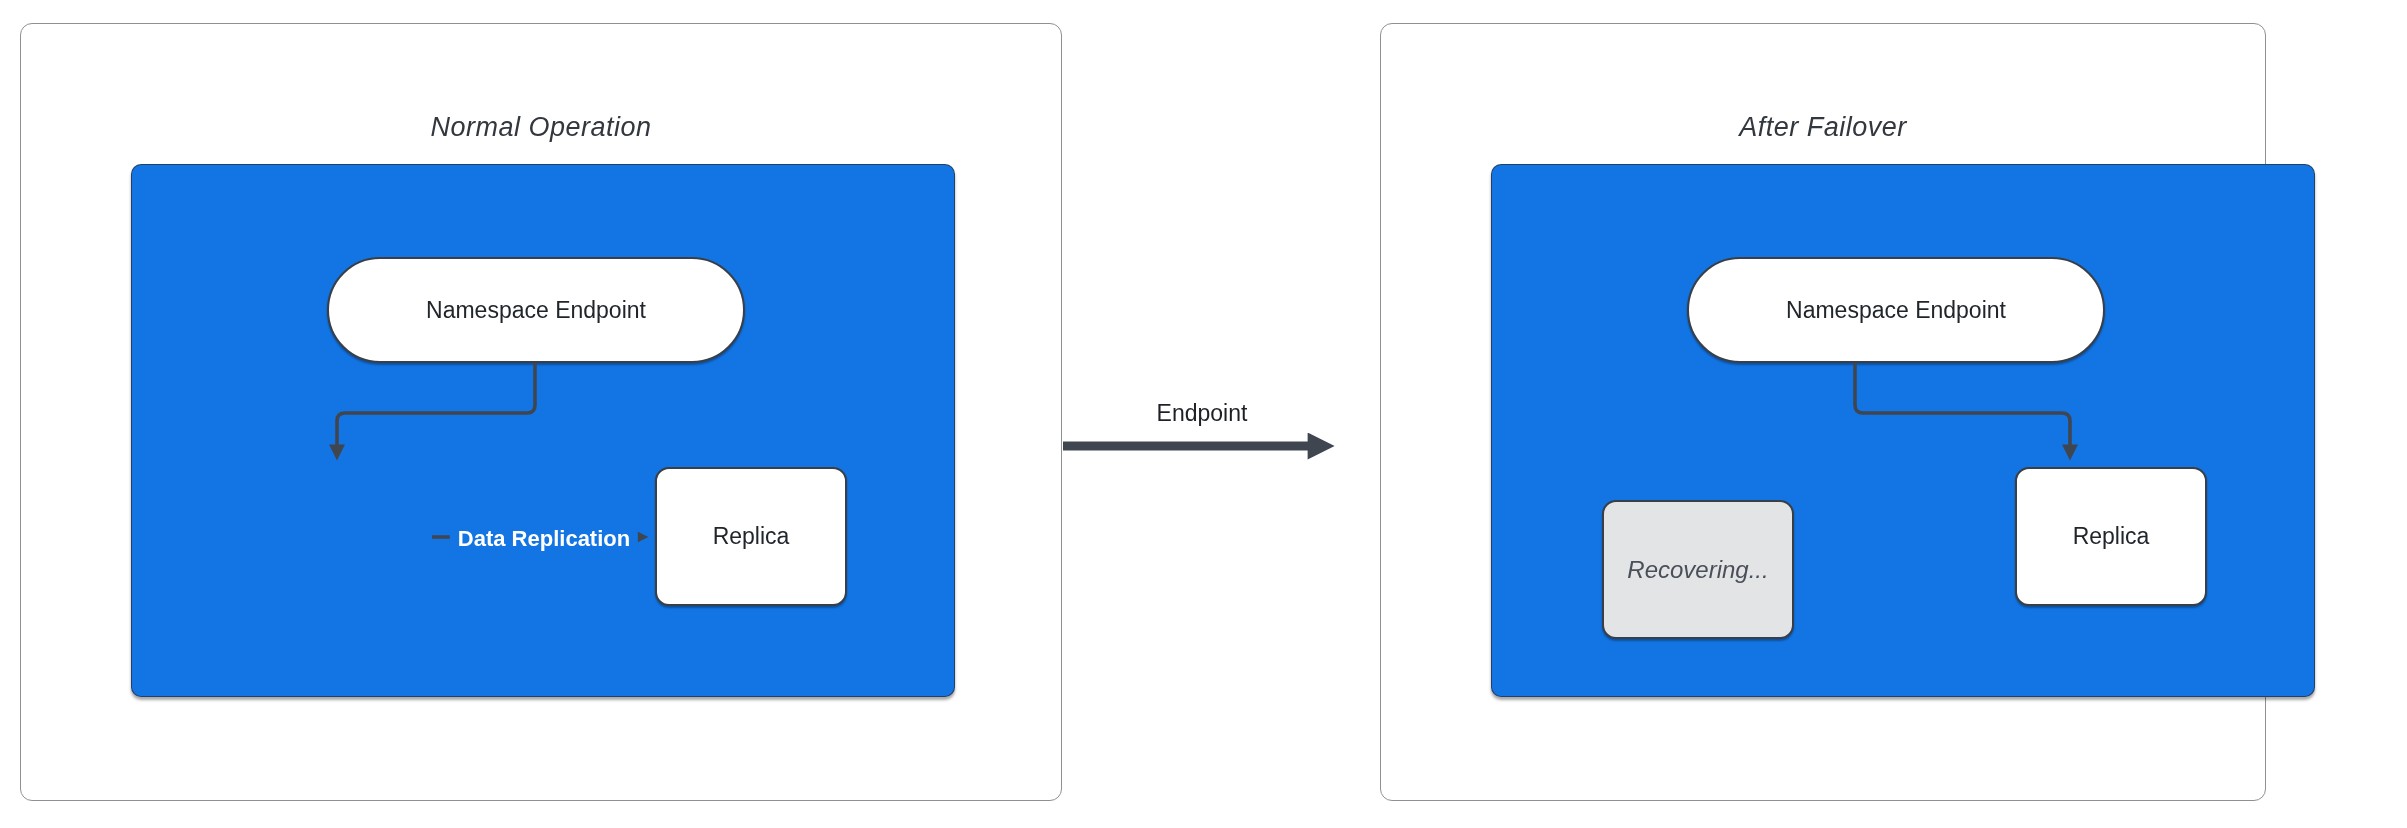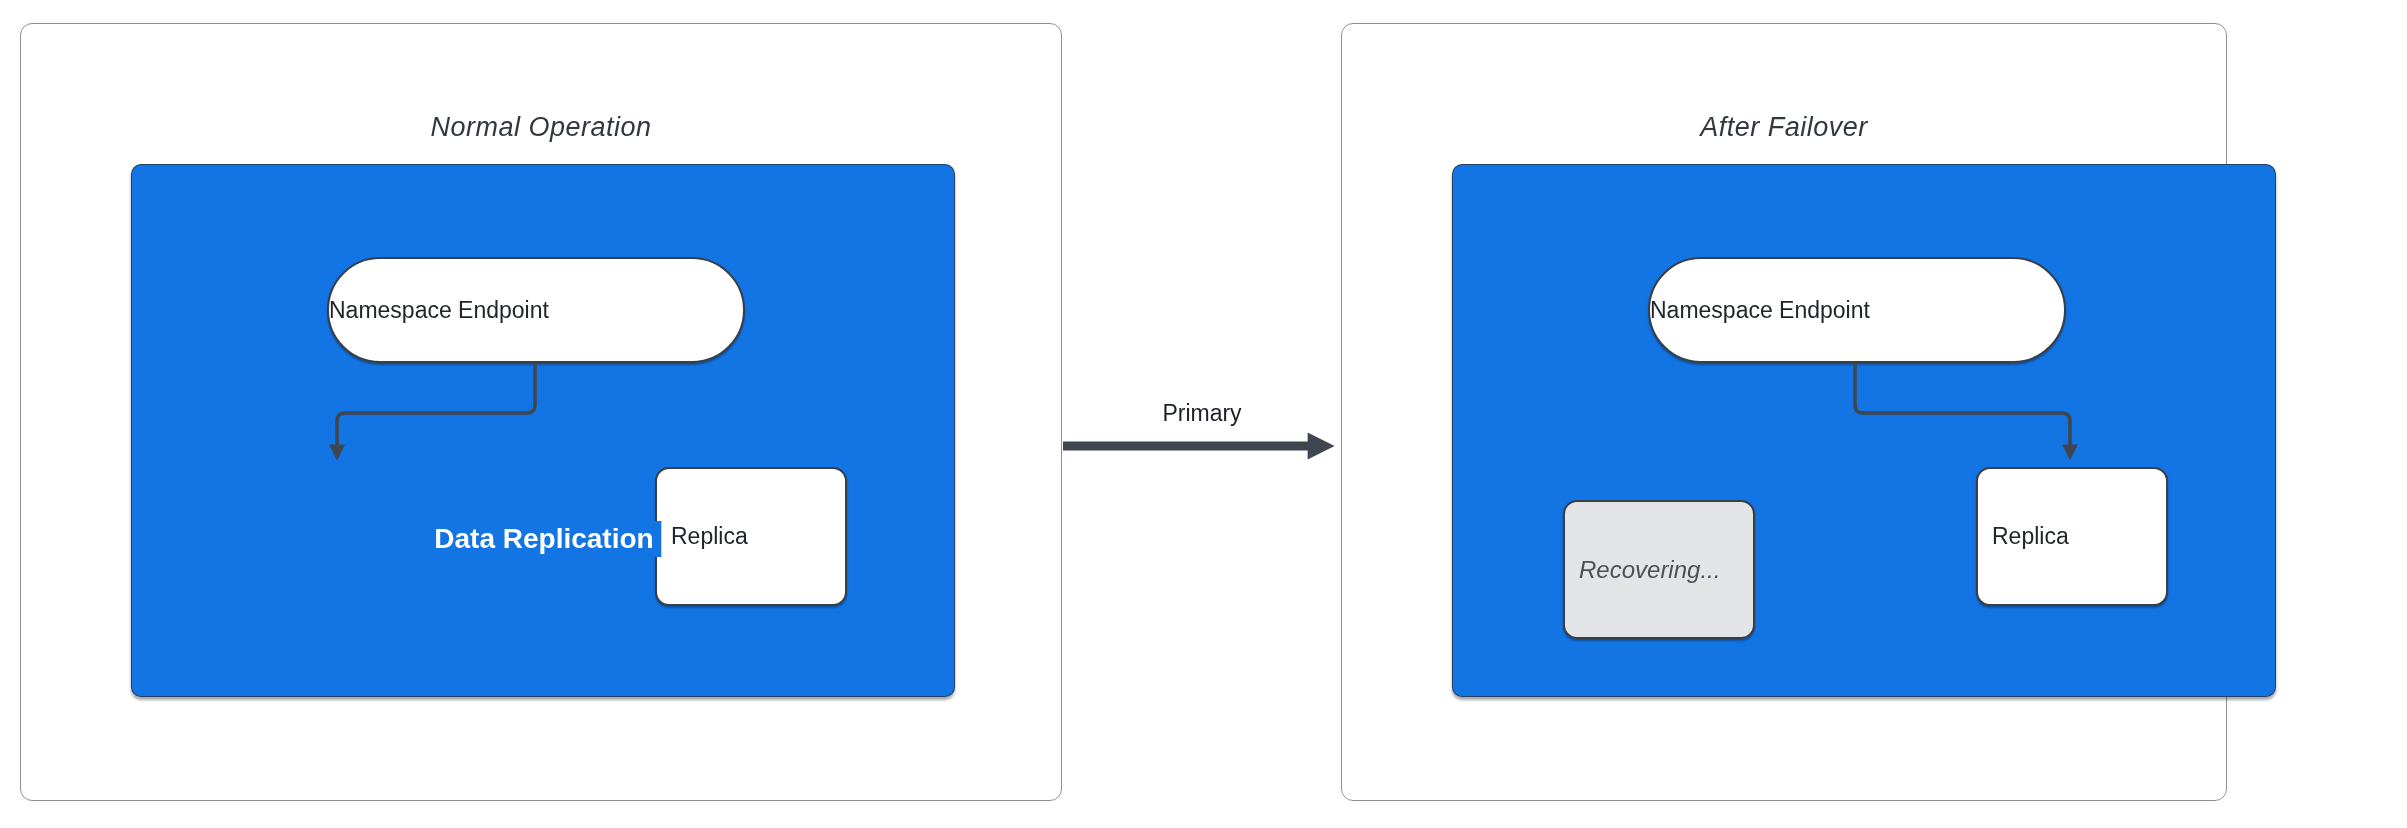--- a/index.html
+++ b/index.html
@@ -27,21 +27,21 @@
 
   .panel {
     position: absolute;
     top: 23px;
     height: 778px;
     background: #ffffff;
     border: 1px solid var(--panel-border);
     border-radius: 12px;
   }
   .panel.left  { left: 20px;   width: 1042px; }
-  .panel.right { left: 1341px; width: 886px; }
+  .panel.right { left: 1380px; width: 886px; }
 
   .panel-title {
     position: absolute;
     top: 88px;
     left: 0;
     width: 100%;
     text-align: center;
     font-size: 27px;
     font-style: italic;
     font-weight: 500;
@@ -58,20 +58,21 @@
     background: var(--cluster-blue);
     border: 1px solid rgba(40, 48, 60, 0.75);
     border-radius: 10px;
     box-shadow: 0 3px 3px rgba(0, 0, 0, 0.35);
   }
 
   .node {
     position: absolute;
     display: flex;
     align-items: center;
+    justify-content: center;
     text-align: center;
     background: var(--node-fill);
     border: 2px solid var(--node-border);
     color: var(--node-text);
     font-size: 23px;
     line-height: 31px;
     box-shadow: 0 2px 2px rgba(0, 0, 0, 0.3);
   }
 
   .node.pill {
@@ -99,21 +100,21 @@
     margin-top: 33px;
   }
 
   .edge-label {
     position: absolute;
     left: 412px;
     top: 374px;
     transform: translate(-50%, -50%);
     background: var(--cluster-blue);
     color: #ffffff;
-    font-size: 28px;
+    font-size: 22px;
     font-weight: bold;
     padding: 2px 8px;
     white-space: nowrap;
     z-index: 3;
   }
 
   .connector-label {
     position: absolute;
     left: 1202px;
     top: 413px;
@@ -166,21 +167,21 @@
       </div>
       <div class="node box pos-left recovering">
         <span>Recovering...</span>
       </div>
       <div class="node box pos-right">
         <span>Replica</span>
       </div>
     </div>
   </section>
 
-  <div class="connector-label">Primary</div>
+  <div class="connector-label">Endpoint</div>
 
   <svg class="edges" viewBox="0 0 2407 828" xmlns="http://www.w3.org/2000/svg">
     <defs>
       <marker id="ah" viewBox="0 0 10 10" refX="1" refY="5" markerUnits="userSpaceOnUse" markerWidth="18" markerHeight="16" orient="auto">
         <path d="M 0 0 L 10 5 L 0 10 z"></path>
       </marker>
       <marker id="ahBig" viewBox="0 0 10 10" refX="0.5" refY="5" markerUnits="userSpaceOnUse" markerWidth="32" markerHeight="27" orient="auto">
         <path d="M 0 0 L 10 5 L 0 10 z"></path>
       </marker>
     </defs>

